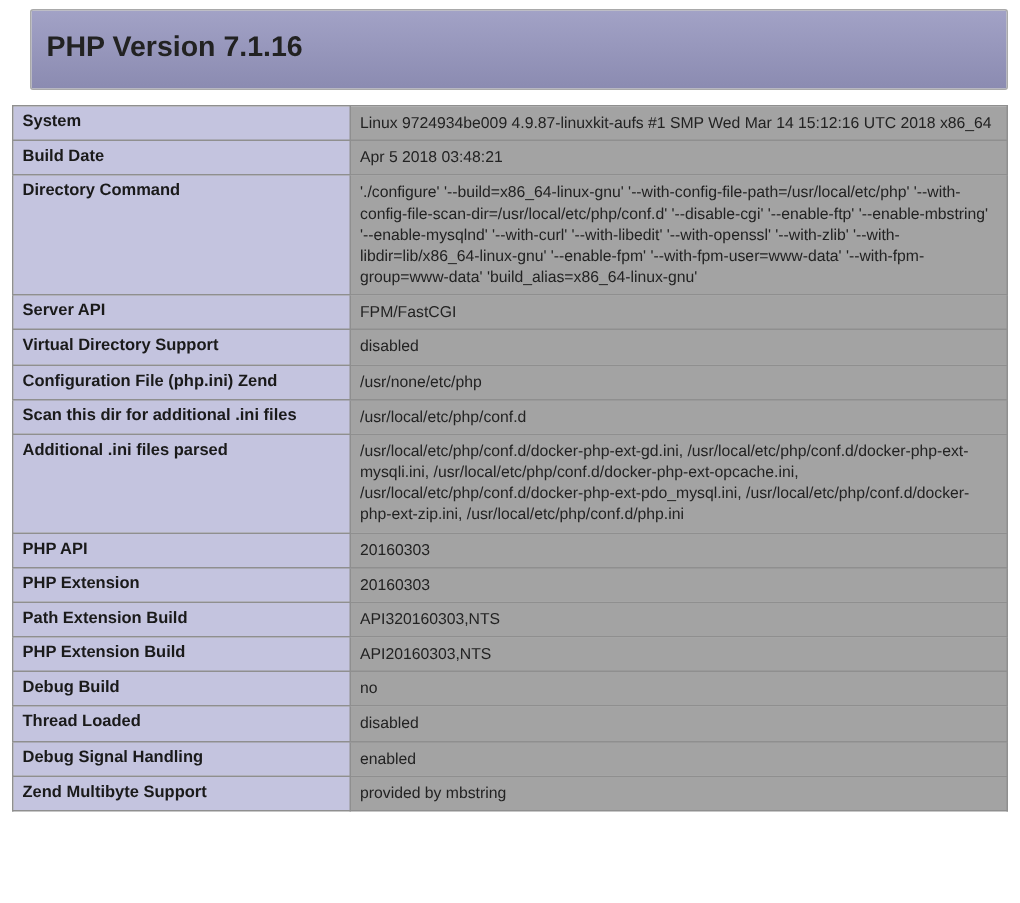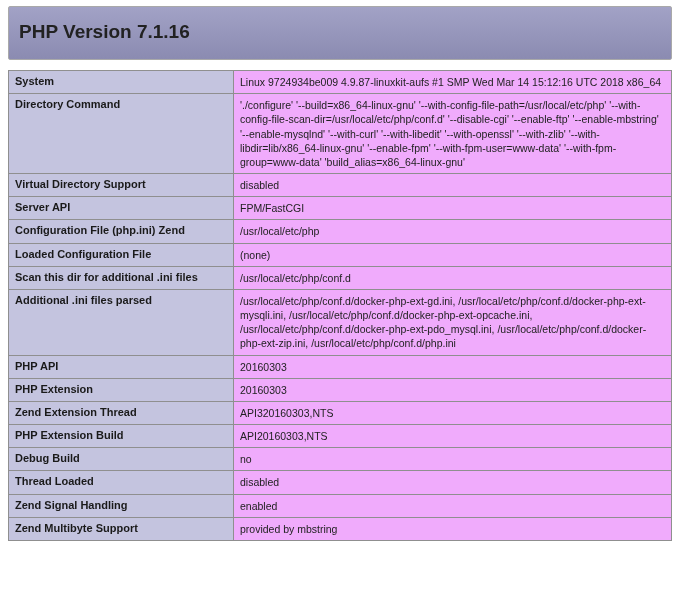--- a/index.html
+++ b/index.html
@@ -14,21 +14,21 @@
     width: 680px;
     height: 602px;
     box-sizing: border-box;
     padding: 0;
     overflow: hidden;
     background: #fff;
   }
 
   
   .header-box {
-    margin: 6px 8px 10px 8px;
+    margin: 6px 8px 10px 20px;
     border: 1px solid #a9a9a9;
     background: #9a9abf; 
     background: linear-gradient(#a2a2c6, #8b8bb1);
     height: 52px;
     position: relative;
     border-radius: 2px;
   }
   .header-title {
     position: absolute;
     left: 10px;
@@ -62,21 +62,21 @@
     overflow-wrap: anywhere;
   }
   .info-table td.label {
     width: 225px;
     background: #c4c4df; 
     font-weight: bold;
     color: #1a1a1a;
     font-size: 11px;
   }
   .info-table td.value {
-    background: #f0abfc;
+    background: #a3a3a3;
     font-size: 10.5px;
     line-height: 1.35;
     color: #222;
   }
 </style>
 </head>
 <body>
 
 <div class="page">
 
@@ -89,73 +89,73 @@
       <col style="width:225px">
       <col>
     </colgroup>
     <tbody>
 
     <tr>
           <td class="label">System</td>
           <td class="value">Linux 9724934be009 4.9.87-linuxkit-aufs #1 SMP Wed Mar 14 15:12:16 UTC 2018 x86_64</td>
         </tr>
         <tr>
+          <td class="label">Build Date</td>
+          <td class="value">Apr 5 2018 03:48:21</td>
+        </tr>
+        <tr>
           <td class="label">Directory Command</td>
           <td class="value">'./configure' '--build=x86_64-linux-gnu' '--with-config-file-path=/usr/local/etc/php' '--with-config-file-scan-dir=/usr/local/etc/php/conf.d' '--disable-cgi' '--enable-ftp' '--enable-mbstring' '--enable-mysqlnd' '--with-curl' '--with-libedit' '--with-openssl' '--with-zlib' '--with-libdir=lib/x86_64-linux-gnu' '--enable-fpm' '--with-fpm-user=www-data' '--with-fpm-group=www-data' 'build_alias=x86_64-linux-gnu'</td>
+        </tr>
+        <tr>
+          <td class="label">Server API</td>
+          <td class="value">FPM/FastCGI</td>
         </tr>
         <tr>
           <td class="label">Virtual Directory Support</td>
           <td class="value">disabled</td>
         </tr>
         <tr>
-          <td class="label">Server API</td>
-          <td class="value">FPM/FastCGI</td>
-        </tr>
-        <tr>
           <td class="label">Configuration File (php.ini) Zend</td>
-          <td class="value">/usr/local/etc/php</td>
-        </tr>
-        <tr>
-          <td class="label">Loaded Configuration File</td>
-          <td class="value">(none)</td>
+          <td class="value">/usr/none/etc/php</td>
         </tr>
         <tr>
           <td class="label">Scan this dir for additional .ini files</td>
           <td class="value">/usr/local/etc/php/conf.d</td>
         </tr>
         <tr>
           <td class="label">Additional .ini files parsed</td>
           <td class="value">/usr/local/etc/php/conf.d/docker-php-ext-gd.ini, /usr/local/etc/php/conf.d/docker-php-ext-mysqli.ini, /usr/local/etc/php/conf.d/docker-php-ext-opcache.ini, /usr/local/etc/php/conf.d/docker-php-ext-pdo_mysql.ini, /usr/local/etc/php/conf.d/docker-php-ext-zip.ini, /usr/local/etc/php/conf.d/php.ini</td>
         </tr>
         <tr>
           <td class="label">PHP API</td>
           <td class="value">20160303</td>
         </tr>
         <tr>
           <td class="label">PHP Extension</td>
           <td class="value">20160303</td>
         </tr>
         <tr>
-          <td class="label">Zend Extension Thread</td>
+          <td class="label">Path Extension Build</td>
           <td class="value">API320160303,NTS</td>
         </tr>
         <tr>
           <td class="label">PHP Extension Build</td>
           <td class="value">API20160303,NTS</td>
         </tr>
         <tr>
           <td class="label">Debug Build</td>
           <td class="value">no</td>
         </tr>
         <tr>
           <td class="label">Thread Loaded</td>
           <td class="value">disabled</td>
         </tr>
         <tr>
-          <td class="label">Zend Signal Handling</td>
+          <td class="label">Debug Signal Handling</td>
           <td class="value">enabled</td>
         </tr>
         <tr>
           <td class="label">Zend Multibyte Support</td>
           <td class="value">provided by mbstring</td>
         </tr>
       </tbody>
   </table>
 
 </div>

